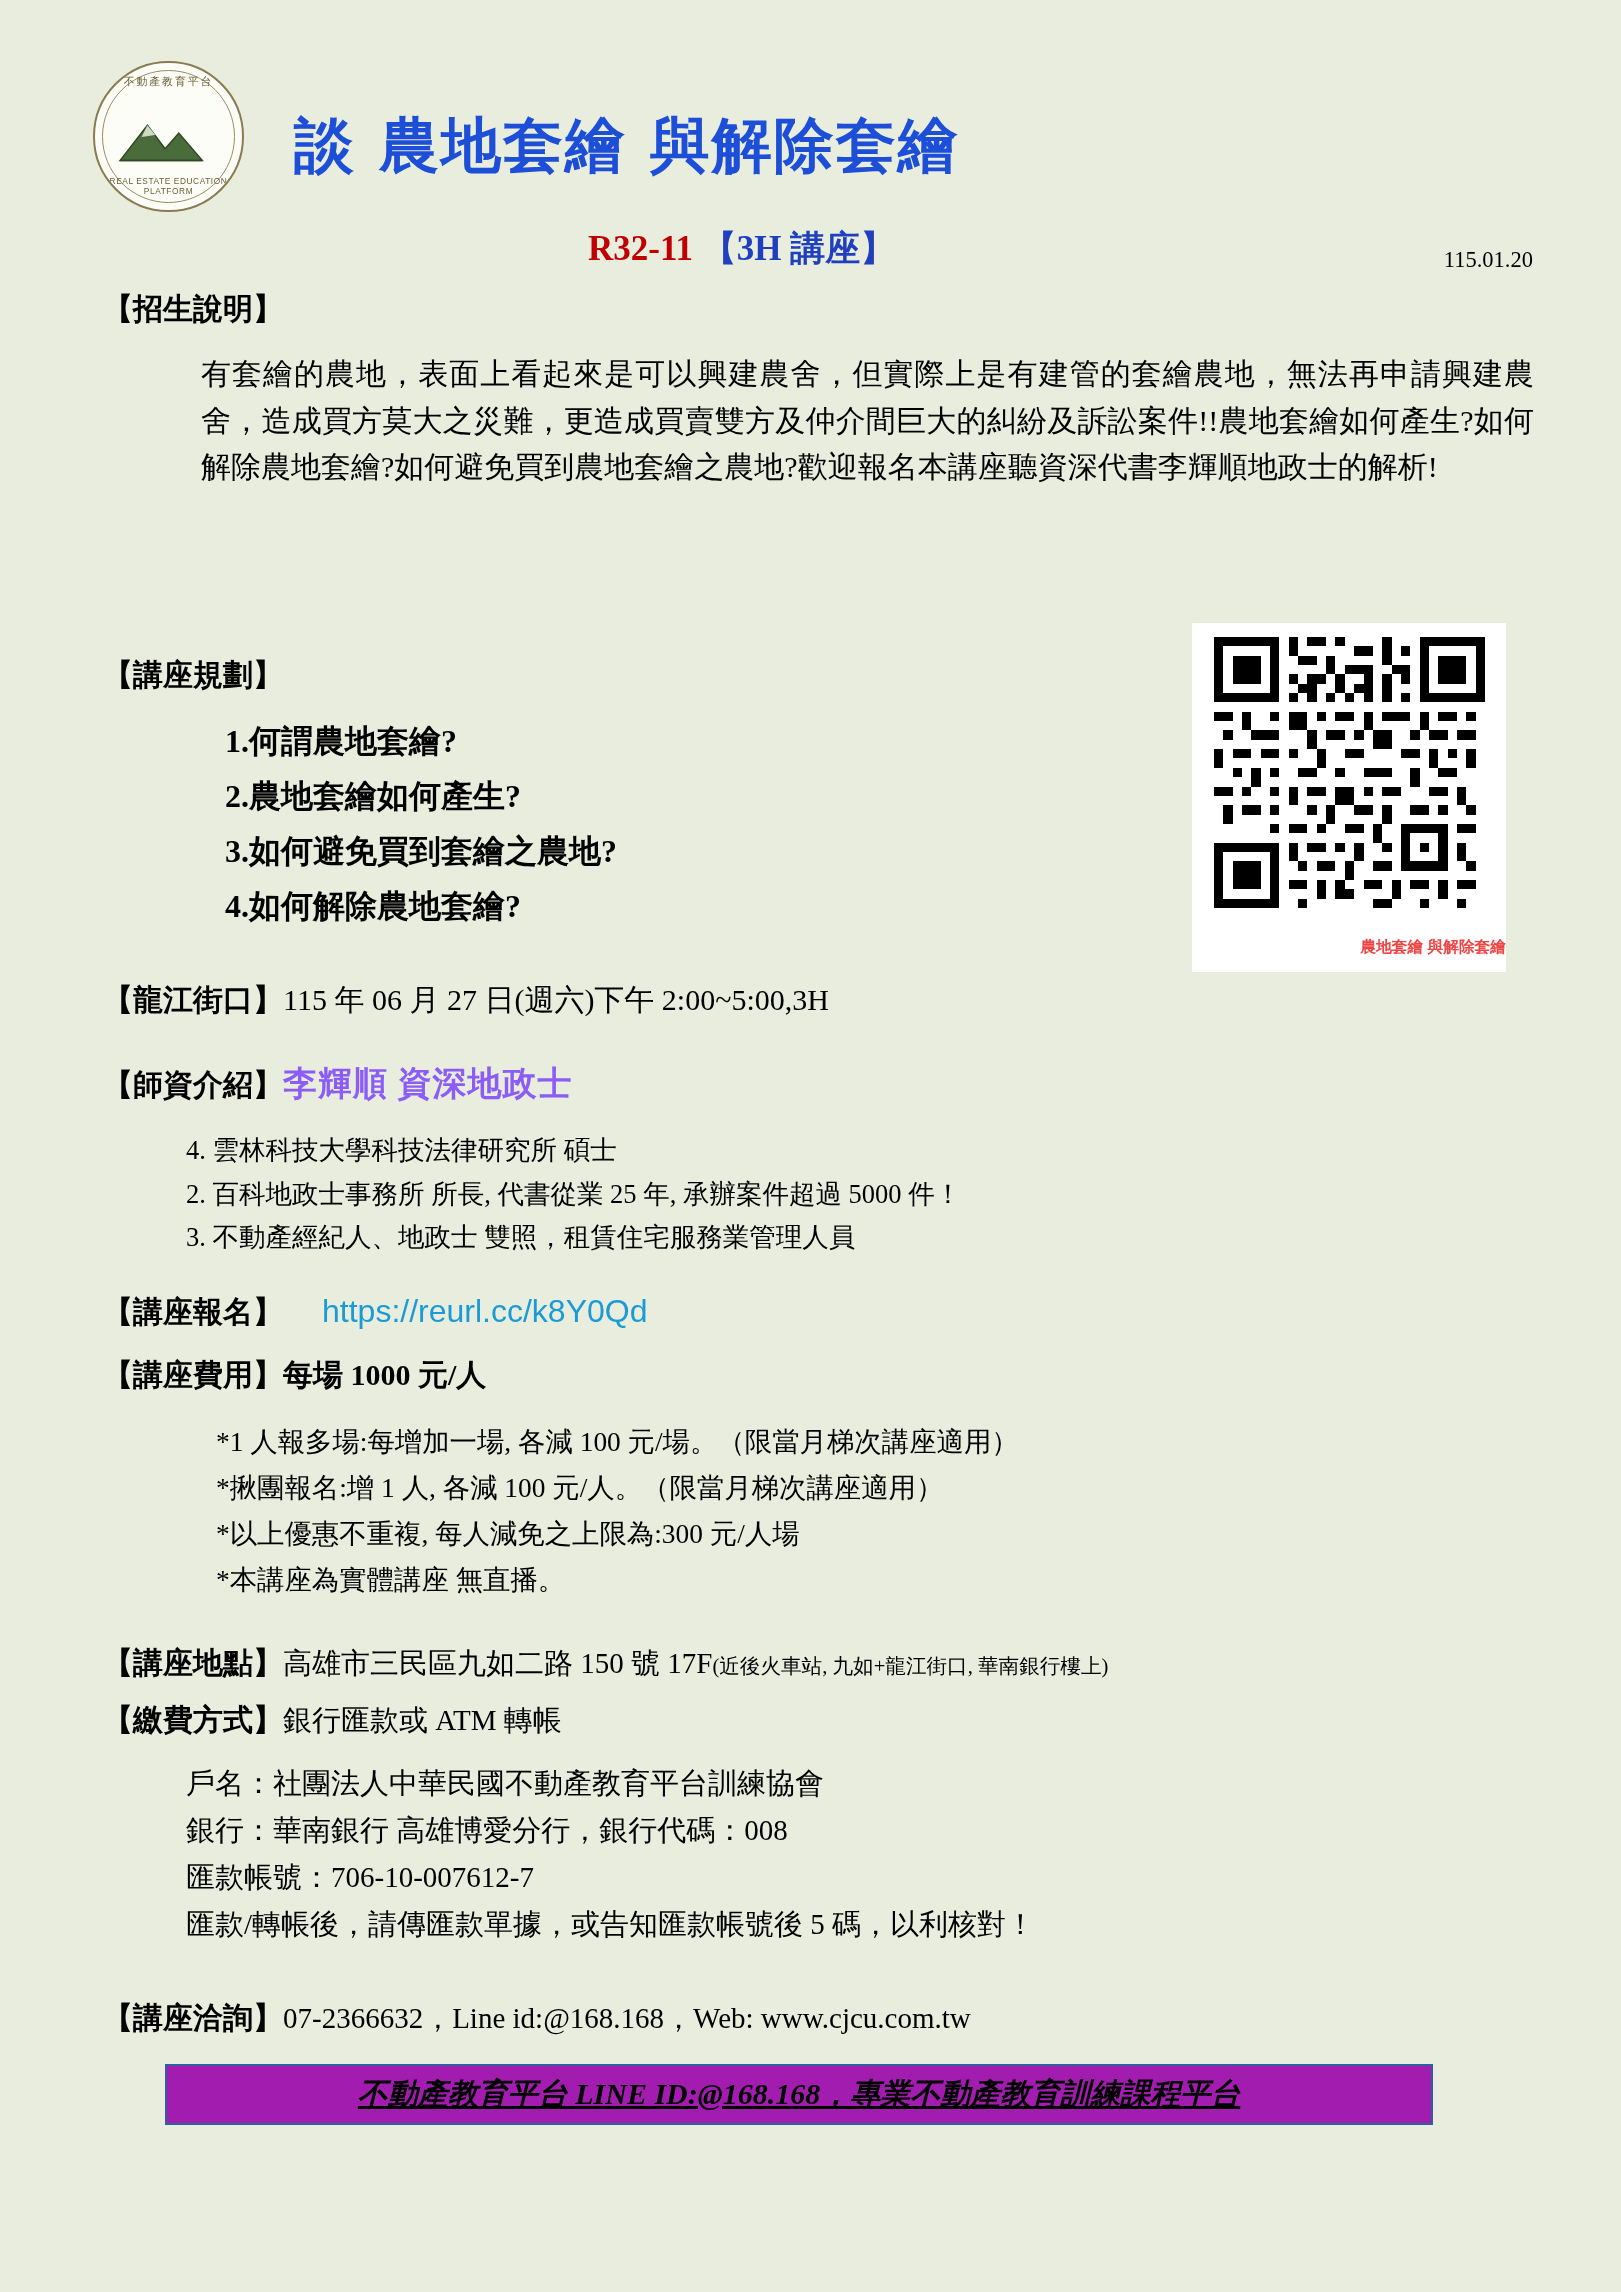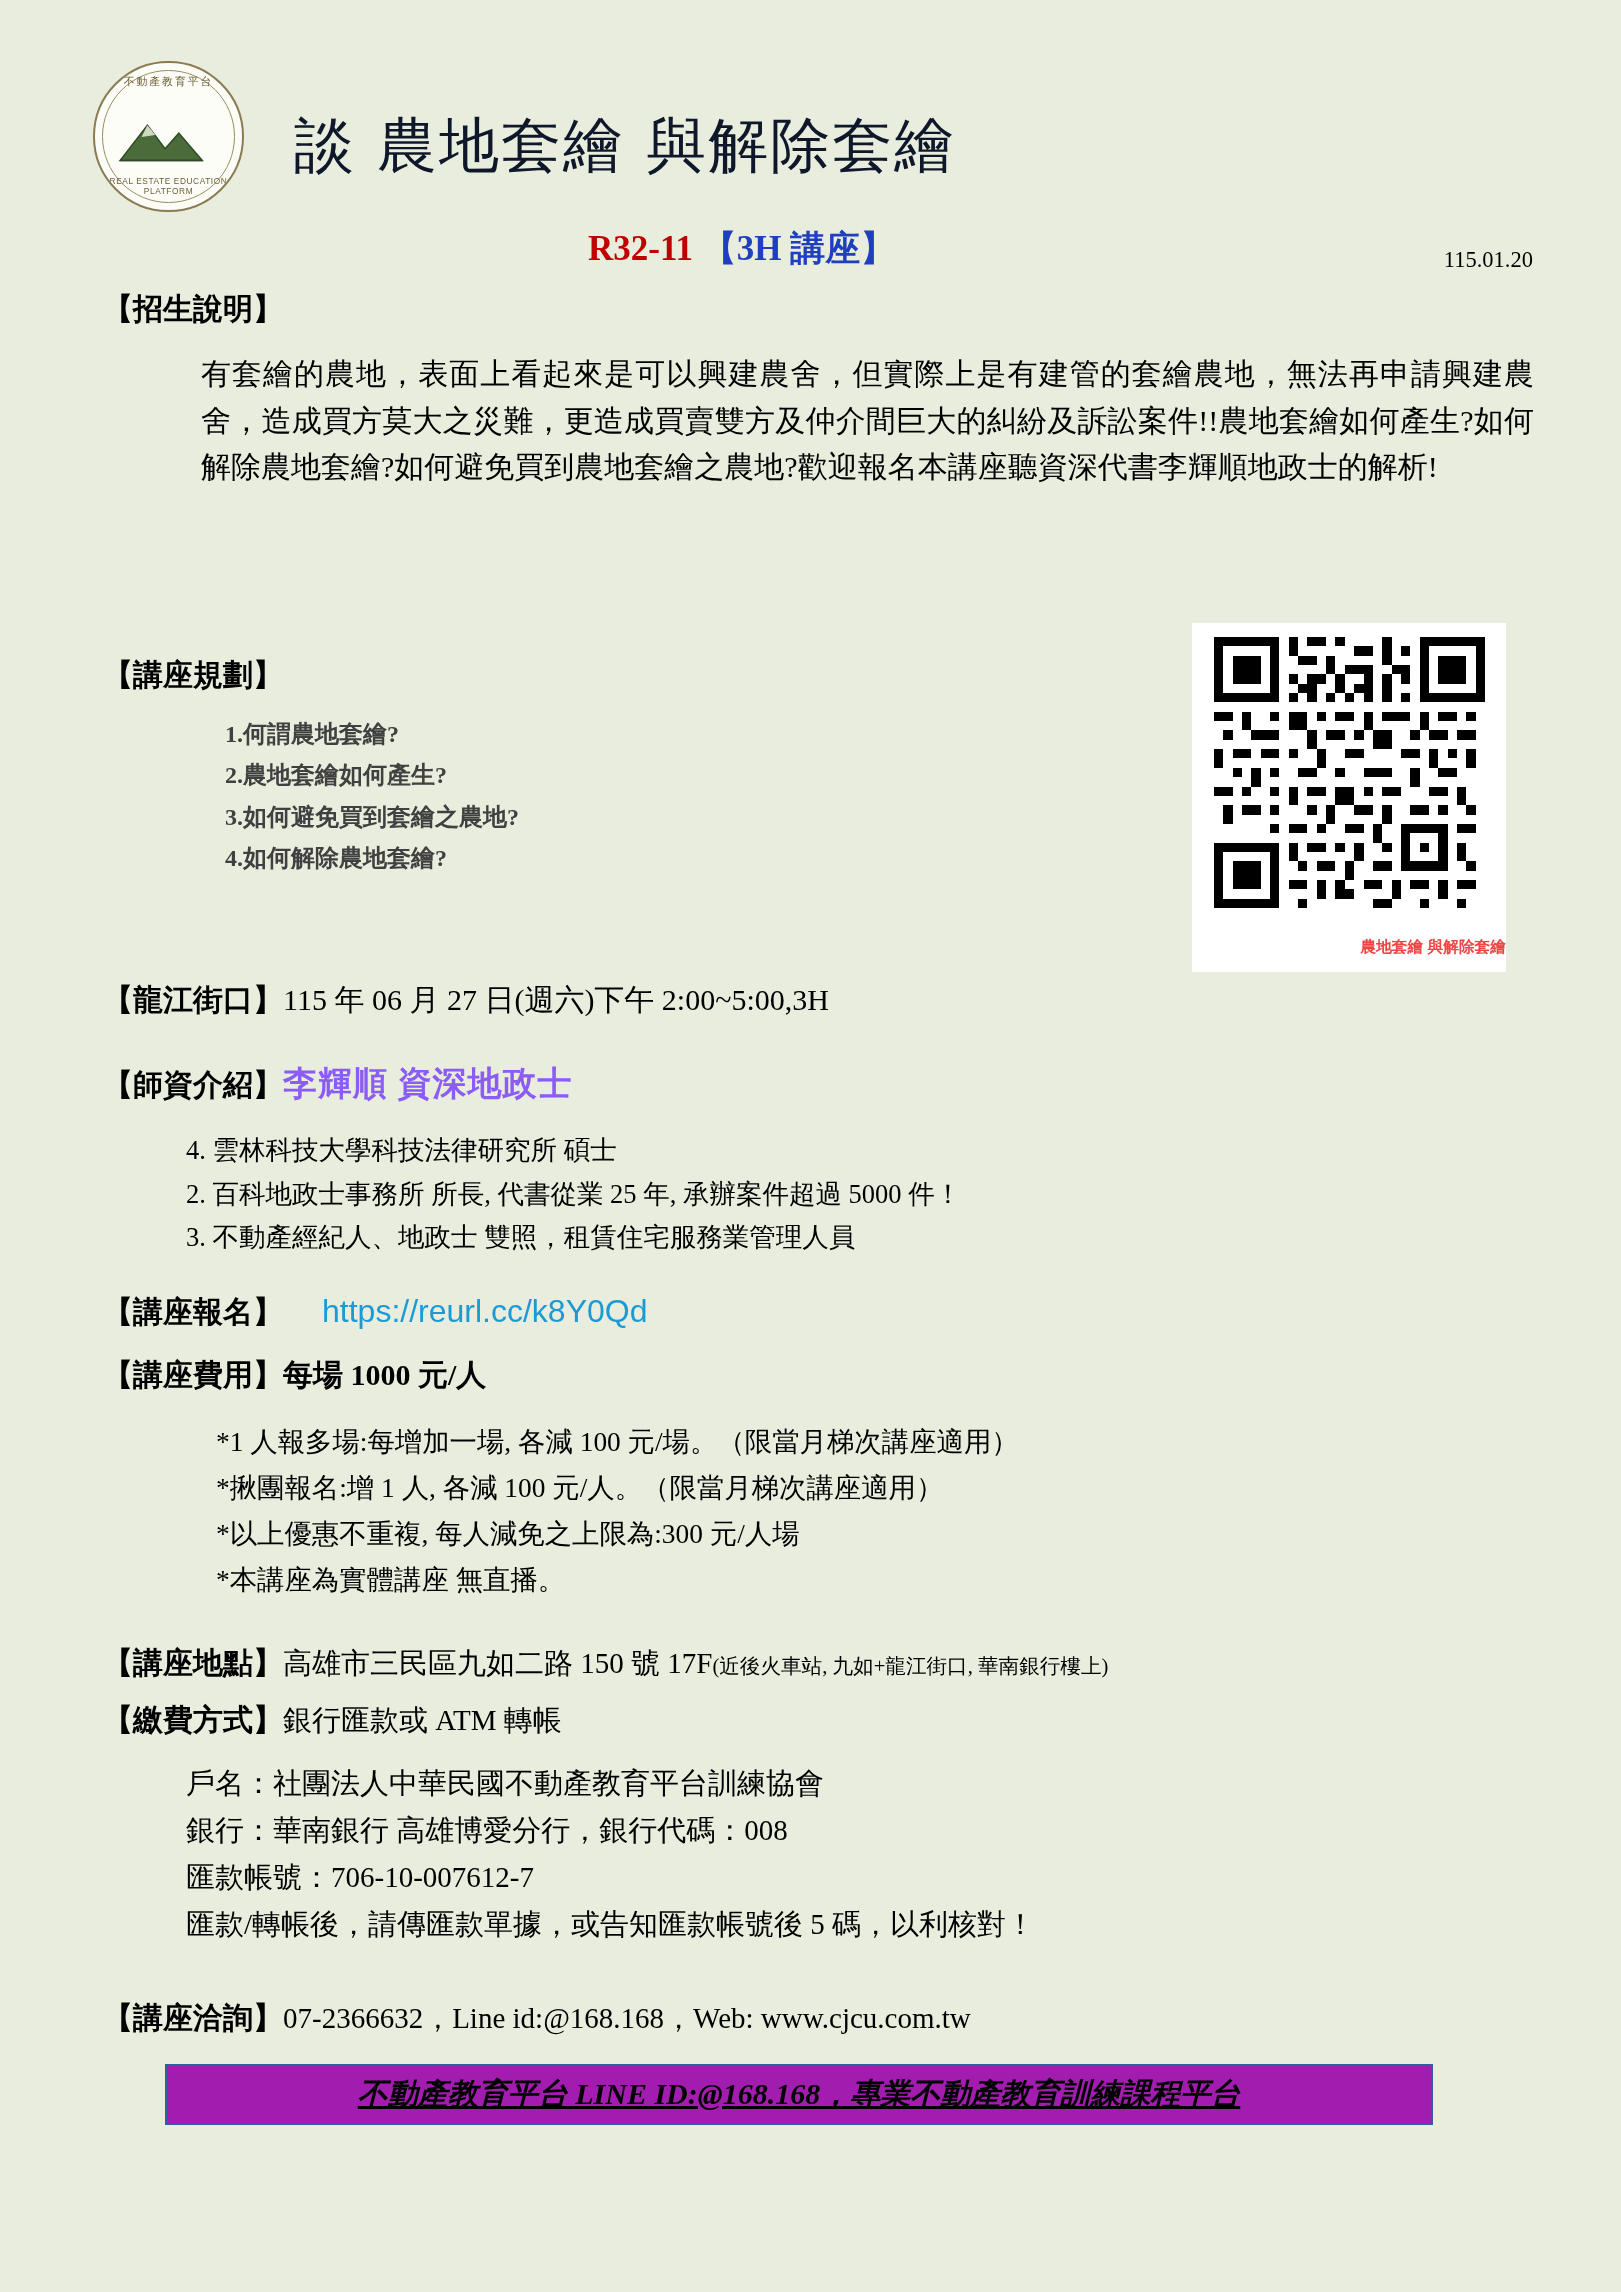--- a/index.html
+++ b/index.html
@@ -61,22 +61,22 @@
     font-family: "Liberation Sans", sans-serif;
   }
   .logo .toptext { top: 11.8px; }
   .logo .bottext { bottom: 13.7px; font-size: 8.3px; letter-spacing: 0.6px;}
 
   .title-main {
     position: absolute;
     left: 294px;
     top: 106px;
     font-size: 60px;
-    font-weight: normal;
-    color: #0f172a;
+    font-weight: bold;
+    color: #1d4ed8;
     letter-spacing: 2px;
     white-space: nowrap;
     font-family: "DejaVu Serif", serif;
   }
   .title-sub {
     position: absolute;
     left: 588px;
     top: 225px;
     font-size: 35px;
     font-weight: bold;
@@ -120,23 +120,23 @@
 
   
   #plan-label { left: 103px; top: 655px; }
   #plan-list {
     position: absolute;
     left: 225px;
     top: 714px;
   }
   #plan-list li {
     list-style: none;
-    color: #404040;
-    font-weight: bold;
-    font-size: 24px;
+    color: #000000;
+    font-weight: bold;
+    font-size: 32px;
     line-height: 1.72;
     white-space: nowrap;
   }
   #plan-list { padding: 0; margin: 0; }
 
   
   .qr-wrap {
     position: absolute;
     left: 1192px;
     top: 623px;

